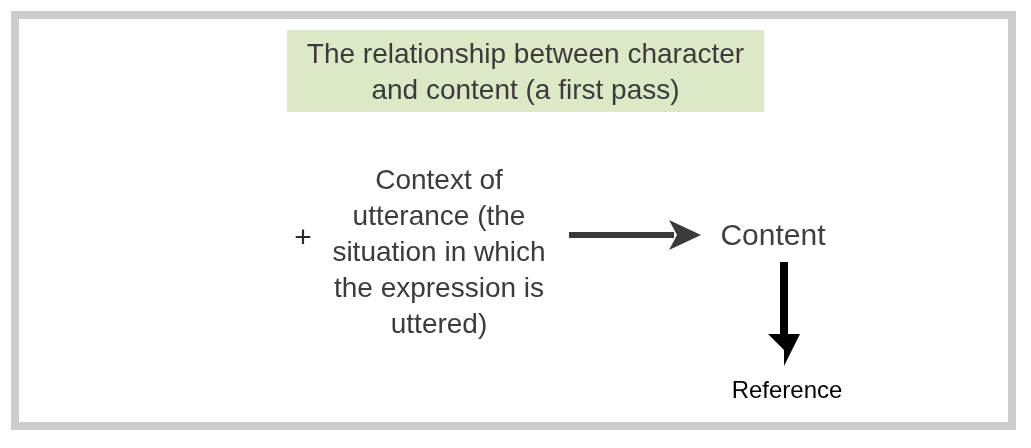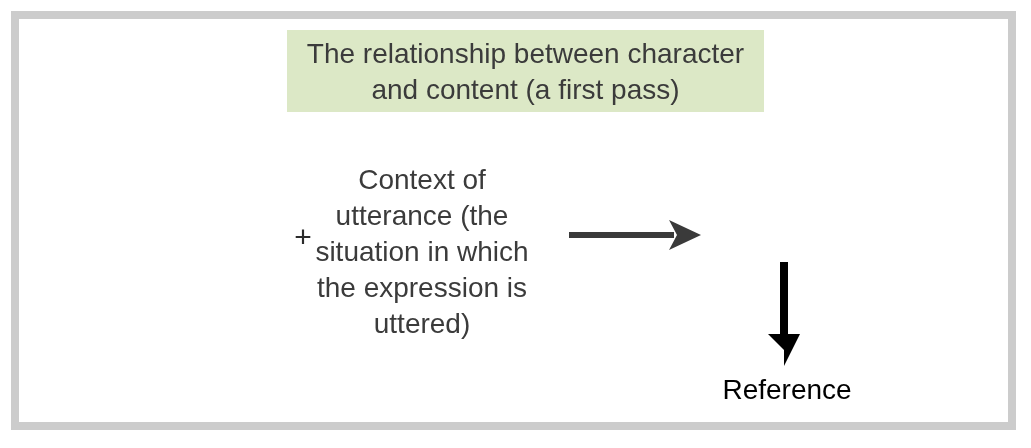--- a/index.html
+++ b/index.html
@@ -59,21 +59,21 @@
     position: absolute;
     left: 283px;
     top: 221px;
     width: 40px;
     font-size: 30px;
     line-height: 32px;
     text-align: center;
     color: #2b2b2b;
   }
   .context-node {
-    left: 302px;
+    left: 319px;
     top: 162px;
     width: 240px;
   }
   .right-arrow {
     position: absolute;
     left: 566px;
     top: 218px;
   }
   .content-node {
     left: 708px;
@@ -84,21 +84,21 @@
   }
   .down-arrow {
     position: absolute;
     left: 765px;
     top: 262px;
   }
   .reference-node {
     left: 702px;
     top: 372px;
     width: 170px;
-    font-size: 28px;
+    font-size: 24px;
     color: #000000;
   }
 </style>
 </head>
 <body>
 
 <div class="canvas">
 
   <div class="frame"></div>
 
@@ -114,20 +114,21 @@
 utterance (the
 situation in which
 the expression is
 uttered)</div>
 
   <svg class="right-arrow" width="138" height="34" viewBox="0 0 138 34">
     <line x1="3" y1="17" x2="108" y2="17" stroke="#3a3a3a" stroke-width="6"></line>
     <polygon points="103,2 135,17 103,32 111,17" fill="#3a3a3a"></polygon>
   </svg>
 
+  <div class="node content-node">Content</div>
 
   <svg class="down-arrow" width="40" height="106" viewBox="0 0 40 106">
     <line x1="19" y1="0" x2="19" y2="80" stroke="#000000" stroke-width="8"></line>
     <polygon points="3,72 35,72 19,104 19,88" fill="#000000"></polygon>
   </svg>
 
   <div class="node reference-node">Reference</div>
 
 </div>
 

